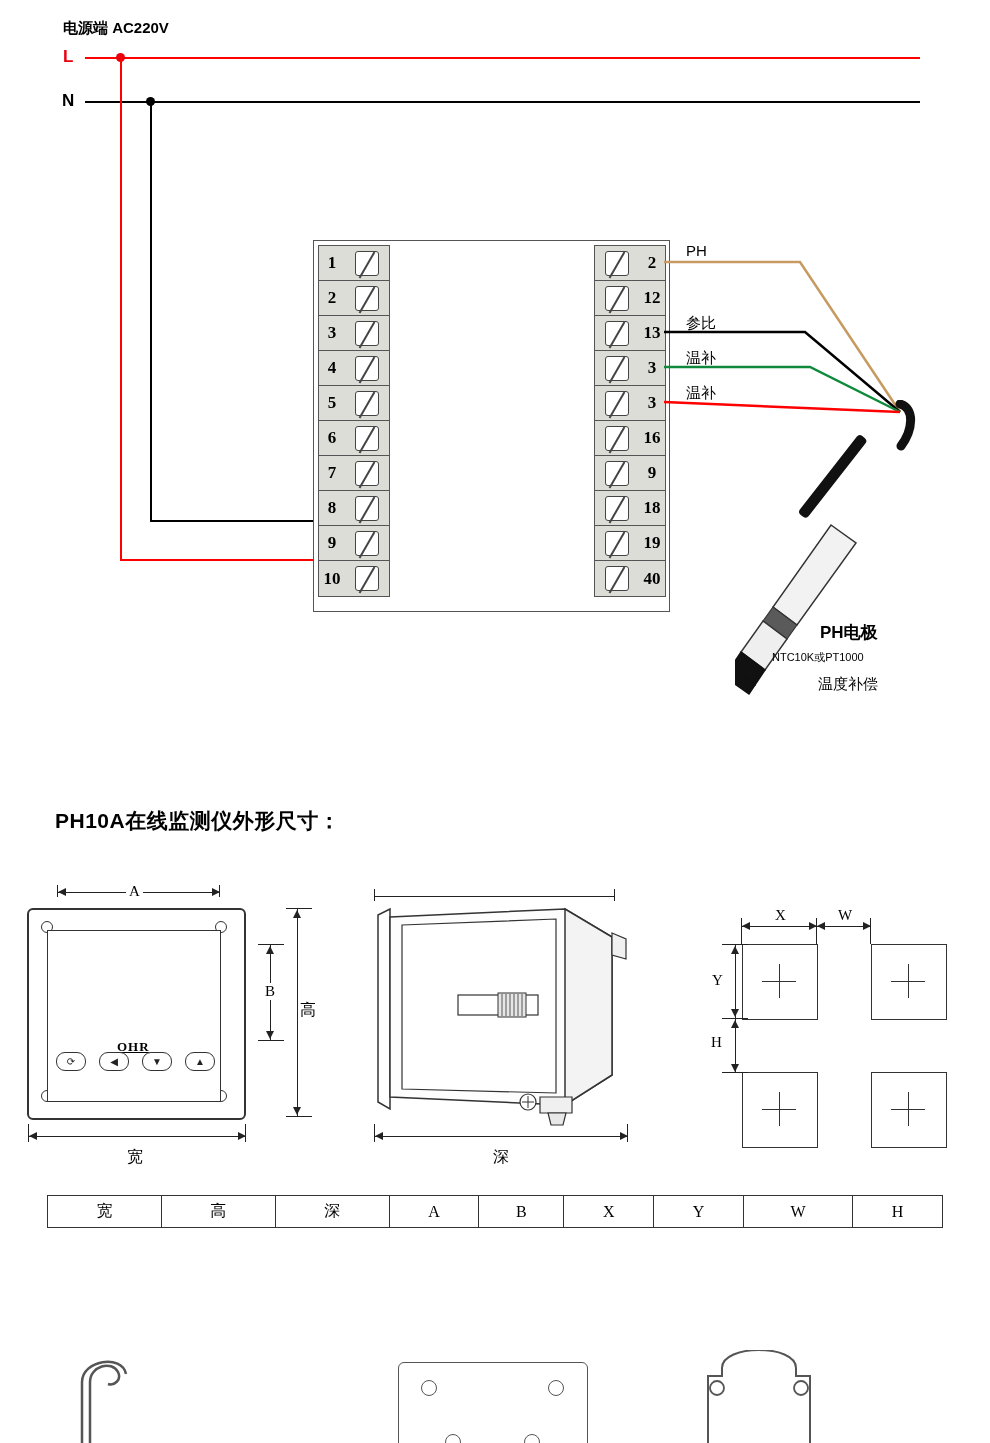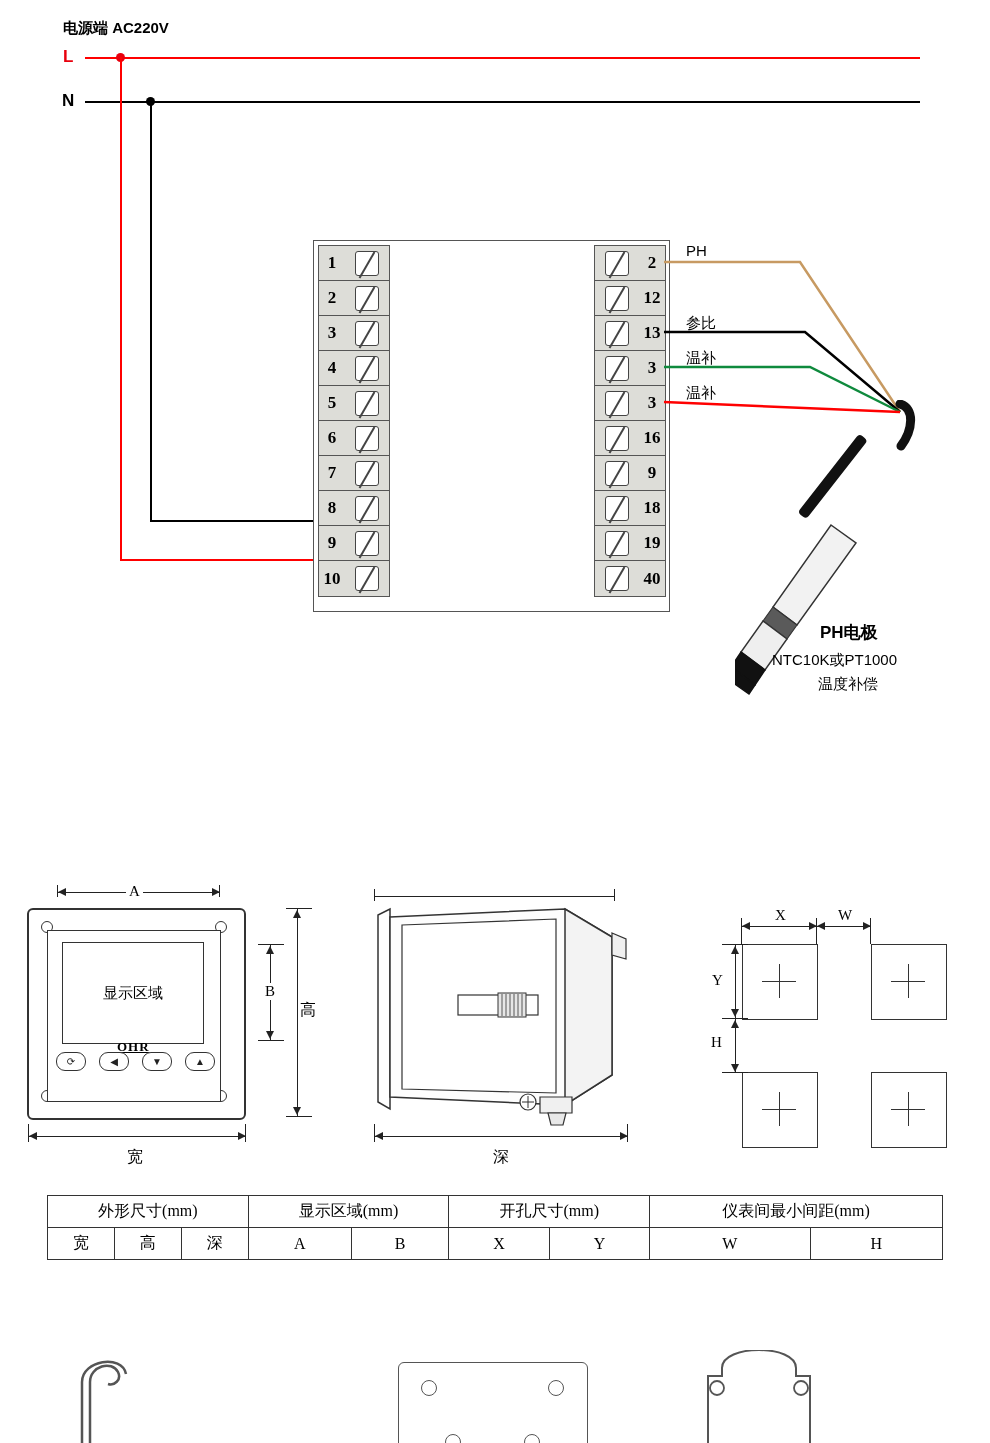--- a/index.html
+++ b/index.html
@@ -431,43 +431,43 @@
 
       <polygon points="62,118 38,100 28,114 52,132" fill="#5a5a5a" stroke="#333" stroke-width="1.2"></polygon>
 
       <polygon points="52,132 28,114 6,145 30,163" fill="#efefef" stroke="#333" stroke-width="1.5"></polygon>
 
       <polygon points="30,163 6,145 -4,160 20,178" fill="#111" stroke="#111" stroke-width="1.5"></polygon>
       <polygon points="20,178 -4,160 -10,170 14,187" fill="#111" stroke="#111" stroke-width="1.5"></polygon>
     </svg>
 
     <div class="lbl lbl-b" style="left:820px; top:612px; font-size:17px;">PH电极</div>
-    <div class="lbl" style="left:772px; top:640px; font-size:15px;">NTC10K或PT1000</div>
+    <div class="lbl" style="left:772px; top:640px; font-size:11px;">NTC10K或PT1000</div>
     <div class="lbl" style="left:818px; top:664px; font-size:15px;">温度补偿</div>
   </div>
 
+  <div id="dimensions-title">PH10A在线监测仪外形尺寸：</div>
 
   <div class="abs" style="left:0; top:0; width:990px; height:1443px;">
 
     <div class="dim-line-v" style="left:57px; top:873px; height:12px;"></div>
     <div class="dim-line-v" style="left:219px; top:873px; height:12px;"></div>
     <div class="dim-line-h" style="left:57px; top:880px; width:163px;"></div>
     <div class="arrow arrow-l" style="left:58px; top:876px;"></div>
     <div class="arrow arrow-r" style="left:212px; top:876px;"></div>
     <div class="dim-label" style="left:126px; top:871px;">A</div>
 
     <div class="fv-outer" style="left:27px; top:896px; width:215px; height:208px;"></div>
     <div class="fv-corner" style="left:41px; top:909px;"></div>
     <div class="fv-corner" style="left:215px; top:909px;"></div>
     <div class="fv-corner" style="left:41px; top:1078px;"></div>
     <div class="fv-corner" style="left:215px; top:1078px;"></div>
 
     <div class="fv-inner" style="left:47px; top:918px; width:172px; height:170px;"></div>
 
-    <div class="fv-screen" style="left:62px; top:930px; width:140px; height:100px;">显示区域</div>
 
     <div class="brand" style="left:117px; top:1027px;text-decoration:underline;">OHR</div>
 
     <div class="fv-btn" style="left:56px; top:1040px;">⟳</div>
     <div class="fv-btn" style="left:99px; top:1040px;">◀</div>
     <div class="fv-btn" style="left:142px; top:1040px;">▼</div>
     <div class="fv-btn" style="left:185px; top:1040px;">▲</div>
 
     <div class="dim-line-h" style="left:258px; top:932px; width:26px;"></div>
     <div class="dim-line-h" style="left:258px; top:1028px; width:26px;"></div>
@@ -572,26 +572,20 @@
 
     <div class="dim-line-h" style="left:722px; top:1060px; width:26px;"></div>
     <div class="dim-line-v" style="left:735px; top:1006px; height:55px;"></div>
     <div class="arrow arrow-u" style="left:731px; top:1008px;"></div>
     <div class="arrow arrow-d" style="left:731px; top:1052px;"></div>
     <div class="dim-label" style="left:708px; top:1022px;">H</div>
   </div>
 
   <table id="spec-table">
     <tbody>
-      <tr>
-        <td class="grp" colspan="3">外形尺寸(mm)</td>
-        <td class="grp" colspan="2">显示区域(mm)</td>
-        <td class="grp" colspan="2">开孔尺寸(mm)</td>
-        <td class="grp" colspan="2">仪表间最小间距(mm)</td>
-      </tr>
       <tr>
         <td>宽</td>
         <td>高</td>
         <td>深</td>
         <td>A</td>
         <td>B</td>
         <td>X</td>
         <td>Y</td>
         <td>W</td>
         <td>H</td>

